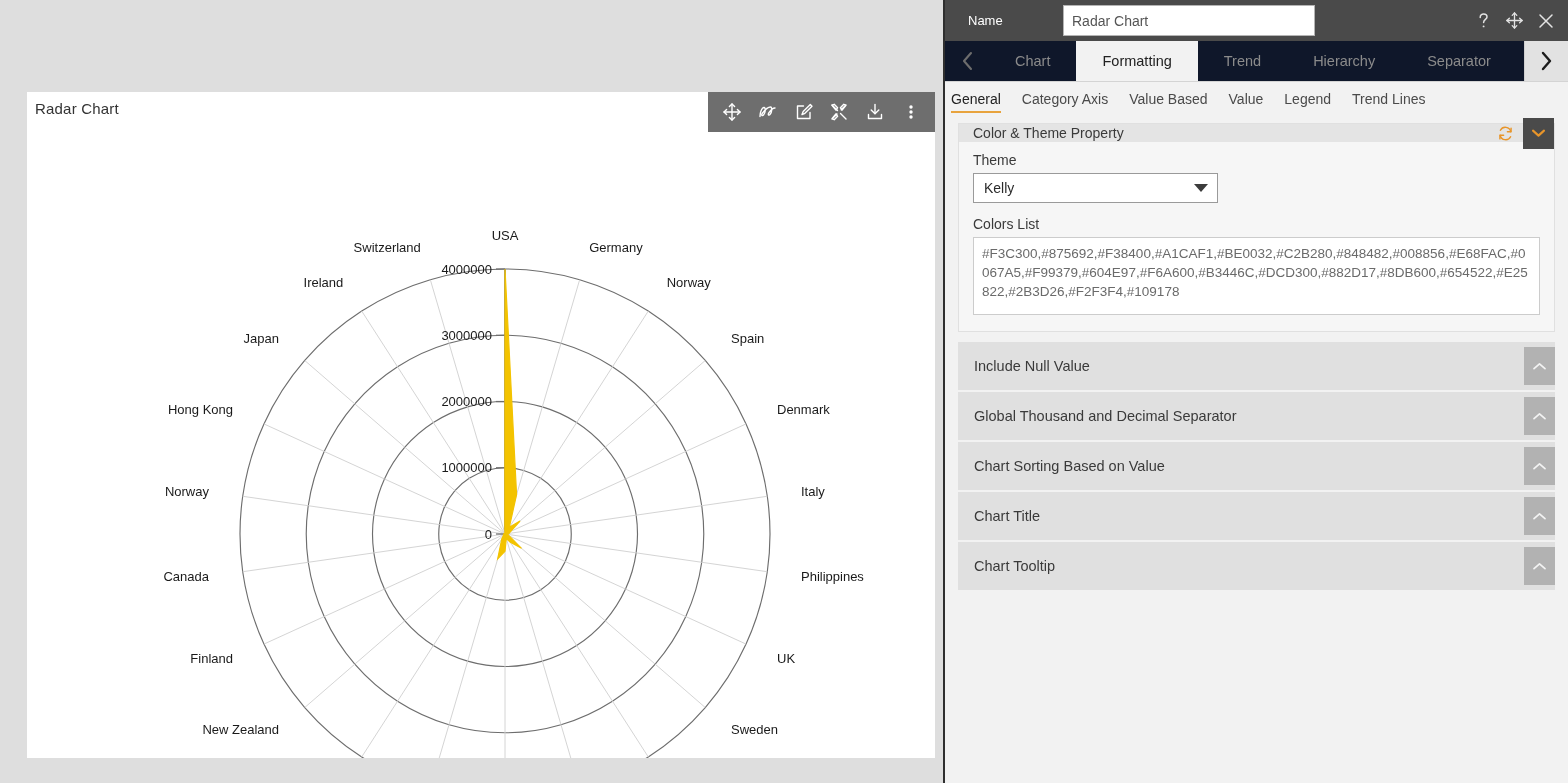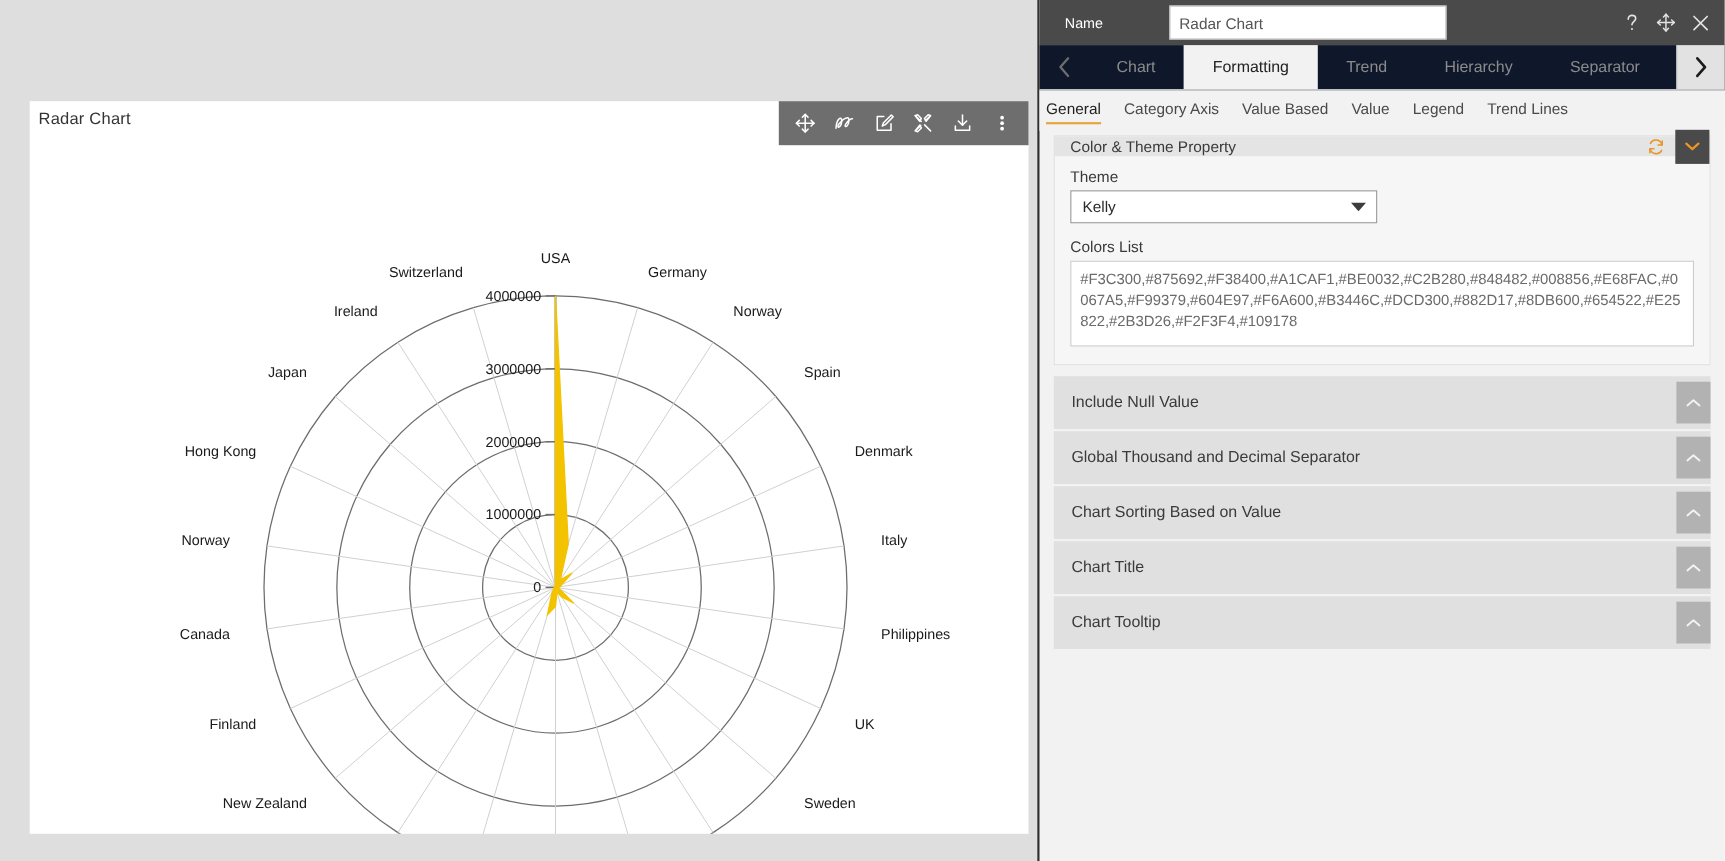--- a/index.html
+++ b/index.html
@@ -148,21 +148,21 @@
   .sh-toggle {
     width: 31px; background: #4a4a4a;
     display: flex; align-items: center; justify-content: center;
     cursor: pointer;
   }
   .section-body { padding: 10px 14px 16px 14px; background: #f6f6f6; }
 
   .field-label { font-size: 14px; color: #3a3a3a; margin-bottom: 5px; }
   .select-box {
     position: relative;
-    width: 279px; height: 30px;
+    width: 245px; height: 30px;
     background: #ffffff; border: 1px solid #9a9a9a;
     display: flex; align-items: center;
     padding: 0 10px; font-size: 14px; color: #2b2b2b;
     cursor: pointer; margin-bottom: 13px;
   }
   .select-box .caret {
     position: absolute; right: 9px; top: 50%; transform: translateY(-50%);
   }
   .textarea-box {
     width: 100%; height: 78px;

